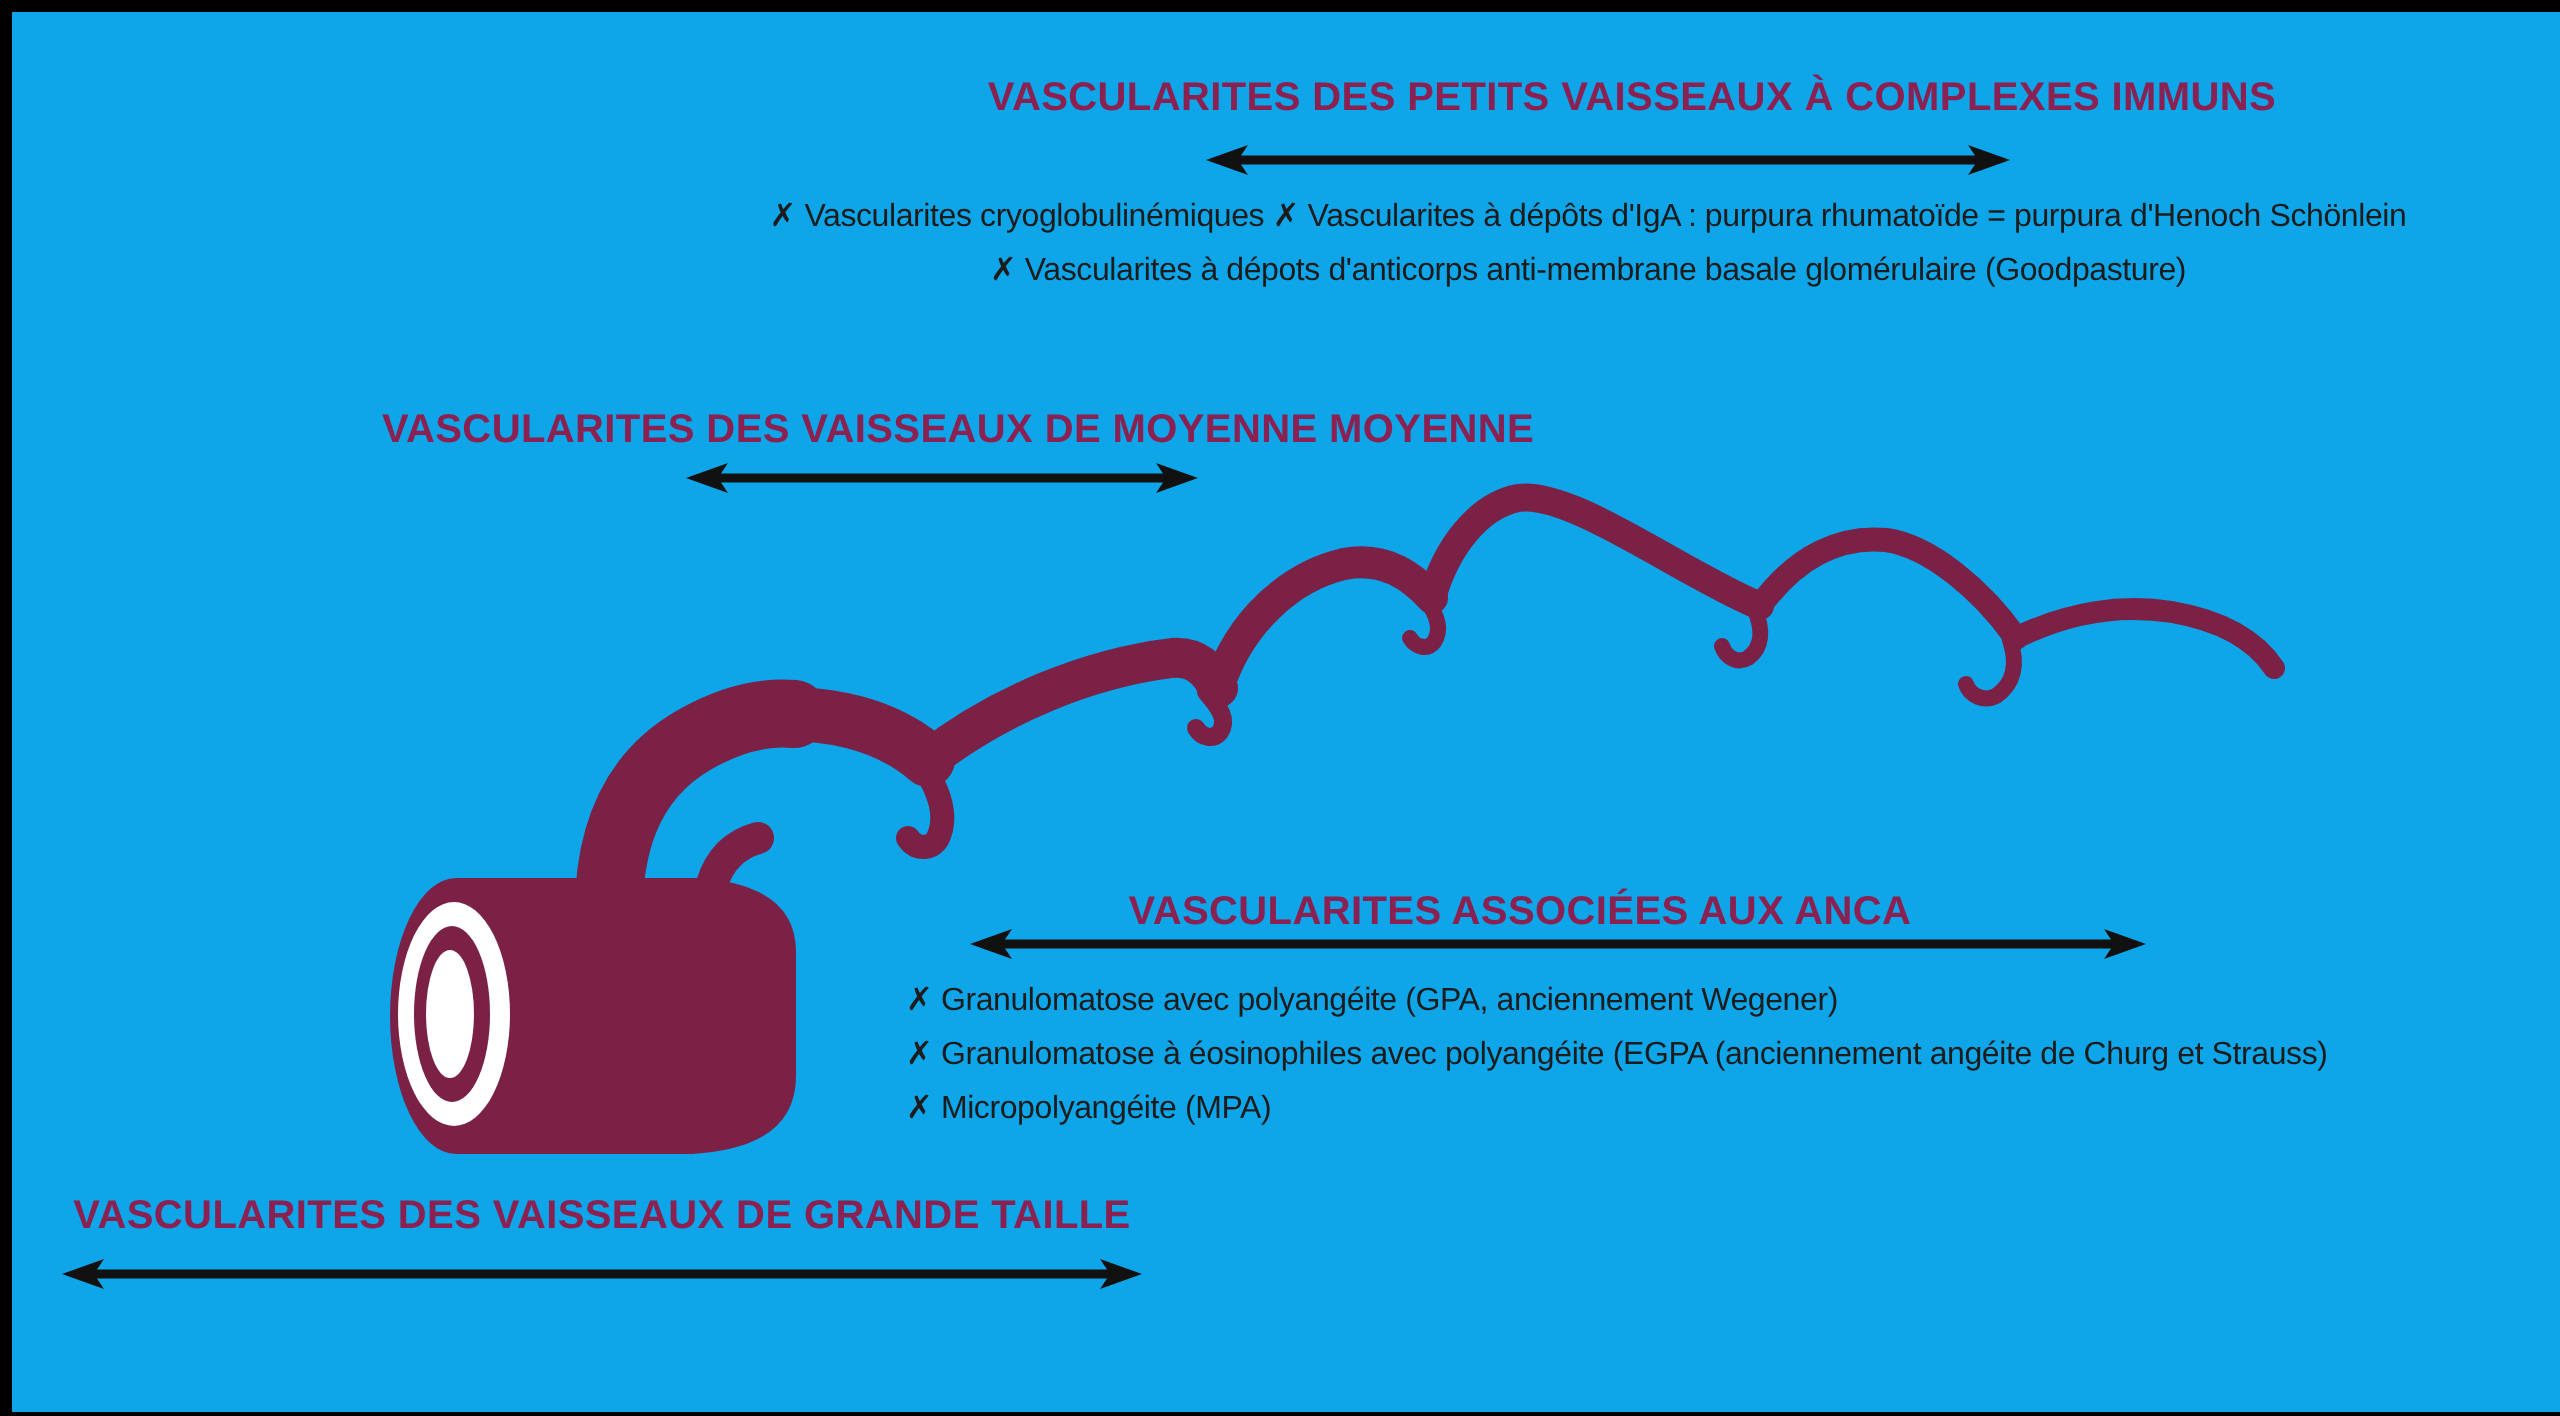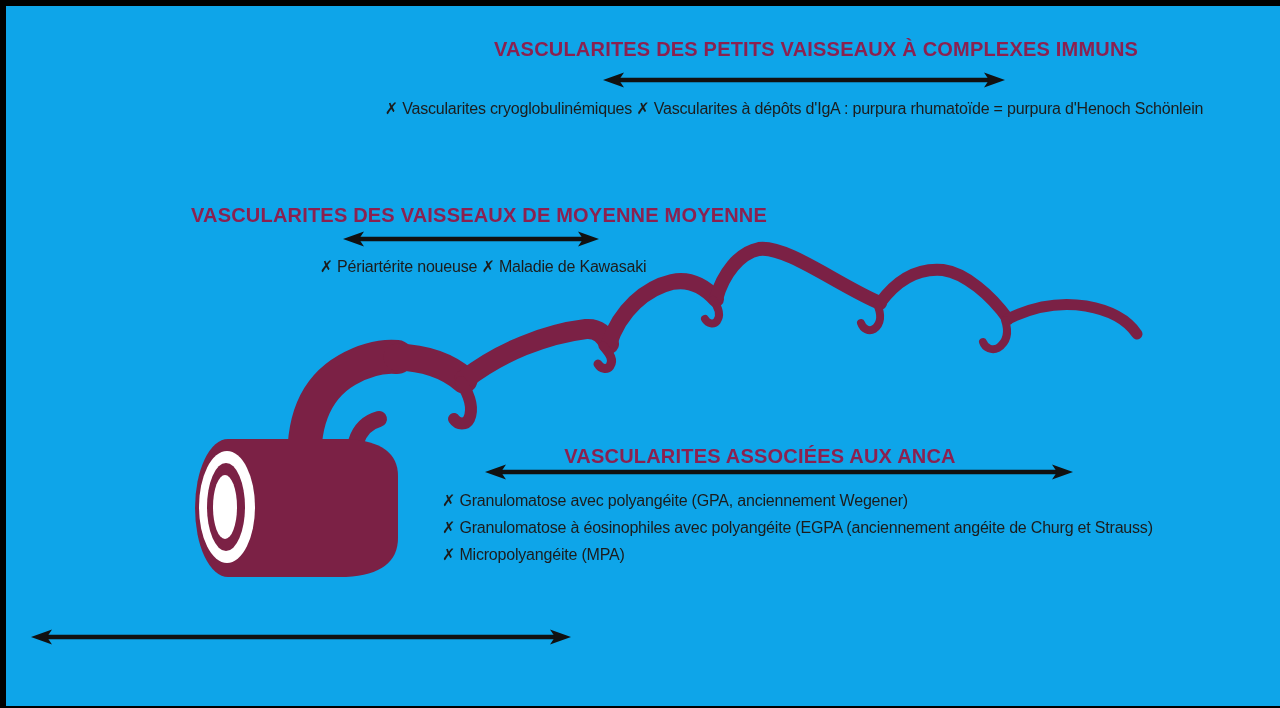--- a/index.html
+++ b/index.html
@@ -45,33 +45,31 @@
   <div class="sec-title" style="left:410px; top:32px; width:800px;">VASCULARITES DES PETITS VAISSEAUX À COMPLEXES IMMUNS</div>
 
   <svg class="arrow-svg" style="left:596px; top:64px;" width="404" height="20" viewBox="0 0 404 20">
     <line x1="16" y1="10" x2="388" y2="10" stroke="#111111" stroke-width="4.5"></line>
     <polygon points="1,10 22,2.5 17,10 22,17.5" fill="#111111"></polygon>
     <polygon points="403,10 382,2.5 387,10 382,17.5" fill="#111111"></polygon>
   </svg>
 
   <div class="lines-center" style="left:338px; top:89px; width:900px;">
     <div class="body-line">✗ Vascularites cryoglobulinémiques ✗ Vascularites à dépôts d'IgA : purpura rhumatoïde = purpura d'Henoch Schönlein</div>
+    <div class="body-line">✗ Vascularites à dépots d'anticorps anti-membrane basale glomérulaire (Goodpasture)</div>
   </div>
 
   <div class="sec-title" style="left:173px; top:198px; width:600px;">VASCULARITES DES VAISSEAUX DE MOYENNE MOYENNE</div>
 
   <svg class="arrow-svg" style="left:336px; top:223px;" width="258" height="20" viewBox="0 0 258 20">
     <line x1="16" y1="10" x2="242" y2="10" stroke="#111111" stroke-width="4.5"></line>
     <polygon points="1,10 22,2.5 17,10 22,17.5" fill="#111111"></polygon>
     <polygon points="257,10 236,2.5 241,10 236,17.5" fill="#111111"></polygon>
   </svg>
 
-  <div class="lines-center" style="left:177px; top:247px; width:600px;">
-    <div class="body-line">✗ Périartérite noueuse ✗ Maladie de Kawasaki</div>
-  </div>
 
   <svg class="vessel-svg" style="left:150px; top:232px;" width="1010" height="360" viewBox="150 232 1010 360">
     <g fill="none" stroke="#7b2145" stroke-linecap="round" stroke-linejoin="round">
 
       <path stroke-width="34" d="M 299 468 C 295 418 308 383 341 364 C 362 352 379 350 391 351"></path>
       <path stroke-width="27" d="M 391 351 C 421 352 443 361 458 374"></path>
       <path stroke-width="20" d="M 458 374 C 494 346 539 328 580 323 C 592 322 599 329 603 338"></path>
       <path stroke-width="16" d="M 603 338 C 614 304 640 282 666 276 C 686 272 700 282 710 293"></path>
       <path stroke-width="14" d="M 710 293 C 717 268 733 247 753 243 C 780 239 835 281 874 297"></path>
       <path stroke-width="12" d="M 874 297 C 893 271 915 262 937 264 C 959 267 985 289 1002 313"></path>
@@ -93,26 +91,27 @@
   </svg>
 
   <div class="sec-title" style="left:454px; top:439px; width:600px;">VASCULARITES ASSOCIÉES AUX ANCA</div>
 
   <svg class="arrow-svg" style="left:478px; top:456px;" width="590" height="20" viewBox="0 0 590 20">
     <line x1="16" y1="10" x2="574" y2="10" stroke="#111111" stroke-width="4.5"></line>
     <polygon points="1,10 22,2.5 17,10 22,17.5" fill="#111111"></polygon>
     <polygon points="589,10 568,2.5 573,10 568,17.5" fill="#111111"></polygon>
   </svg>
 
-  <div class="lines-left" style="left:436px; top:481px; width:760px;">
+  <div class="lines-left" style="left:447px; top:481px; width:760px;">
     <div class="body-line">✗ Granulomatose avec polyangéite (GPA, anciennement Wegener)</div>
     <div class="body-line">✗ Granulomatose à éosinophiles avec polyangéite (EGPA (anciennement angéite de Churg et Strauss)</div>
     <div class="body-line">✗ Micropolyangéite (MPA)</div>
   </div>
 
+  <div class="sec-title" style="left:15px; top:591px; width:560px;">VASCULARITES DES VAISSEAUX DE GRANDE TAILLE</div>
 
   <svg class="arrow-svg" style="left:24px; top:621px;" width="542" height="20" viewBox="0 0 542 20">
     <line x1="16" y1="10" x2="526" y2="10" stroke="#111111" stroke-width="4.5"></line>
     <polygon points="1,10 22,2.5 17,10 22,17.5" fill="#111111"></polygon>
     <polygon points="541,10 520,2.5 525,10 520,17.5" fill="#111111"></polygon>
   </svg>
 
 
 </div>
 

